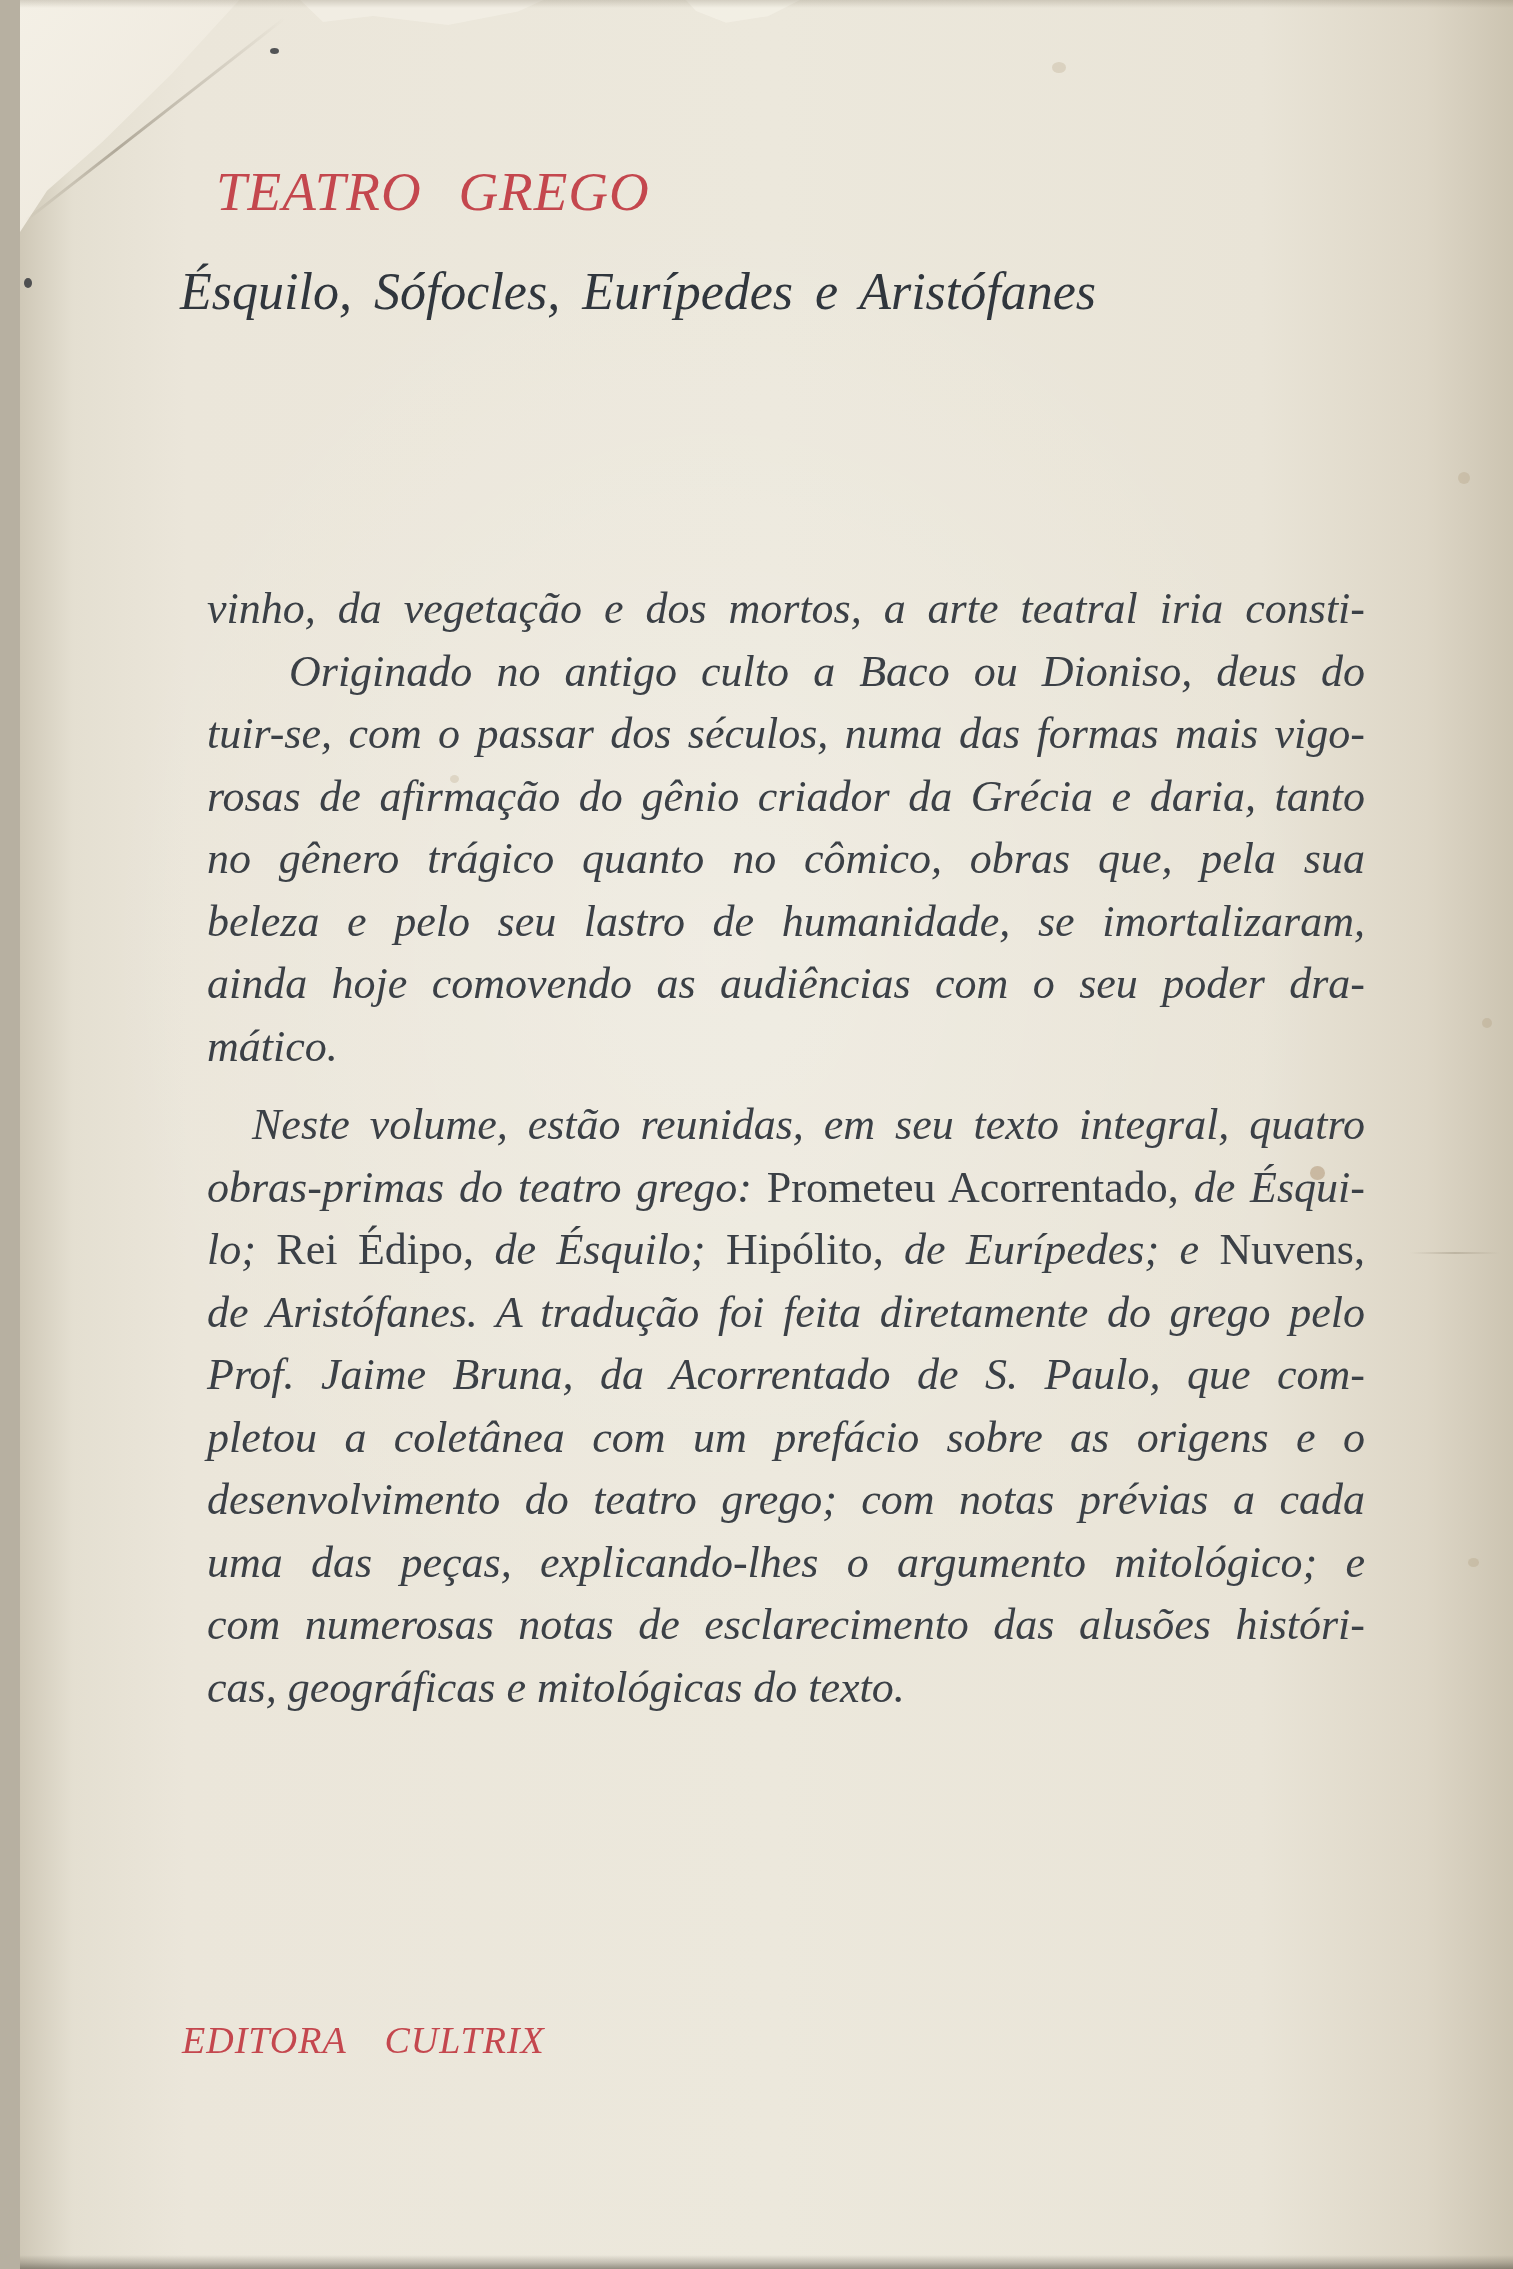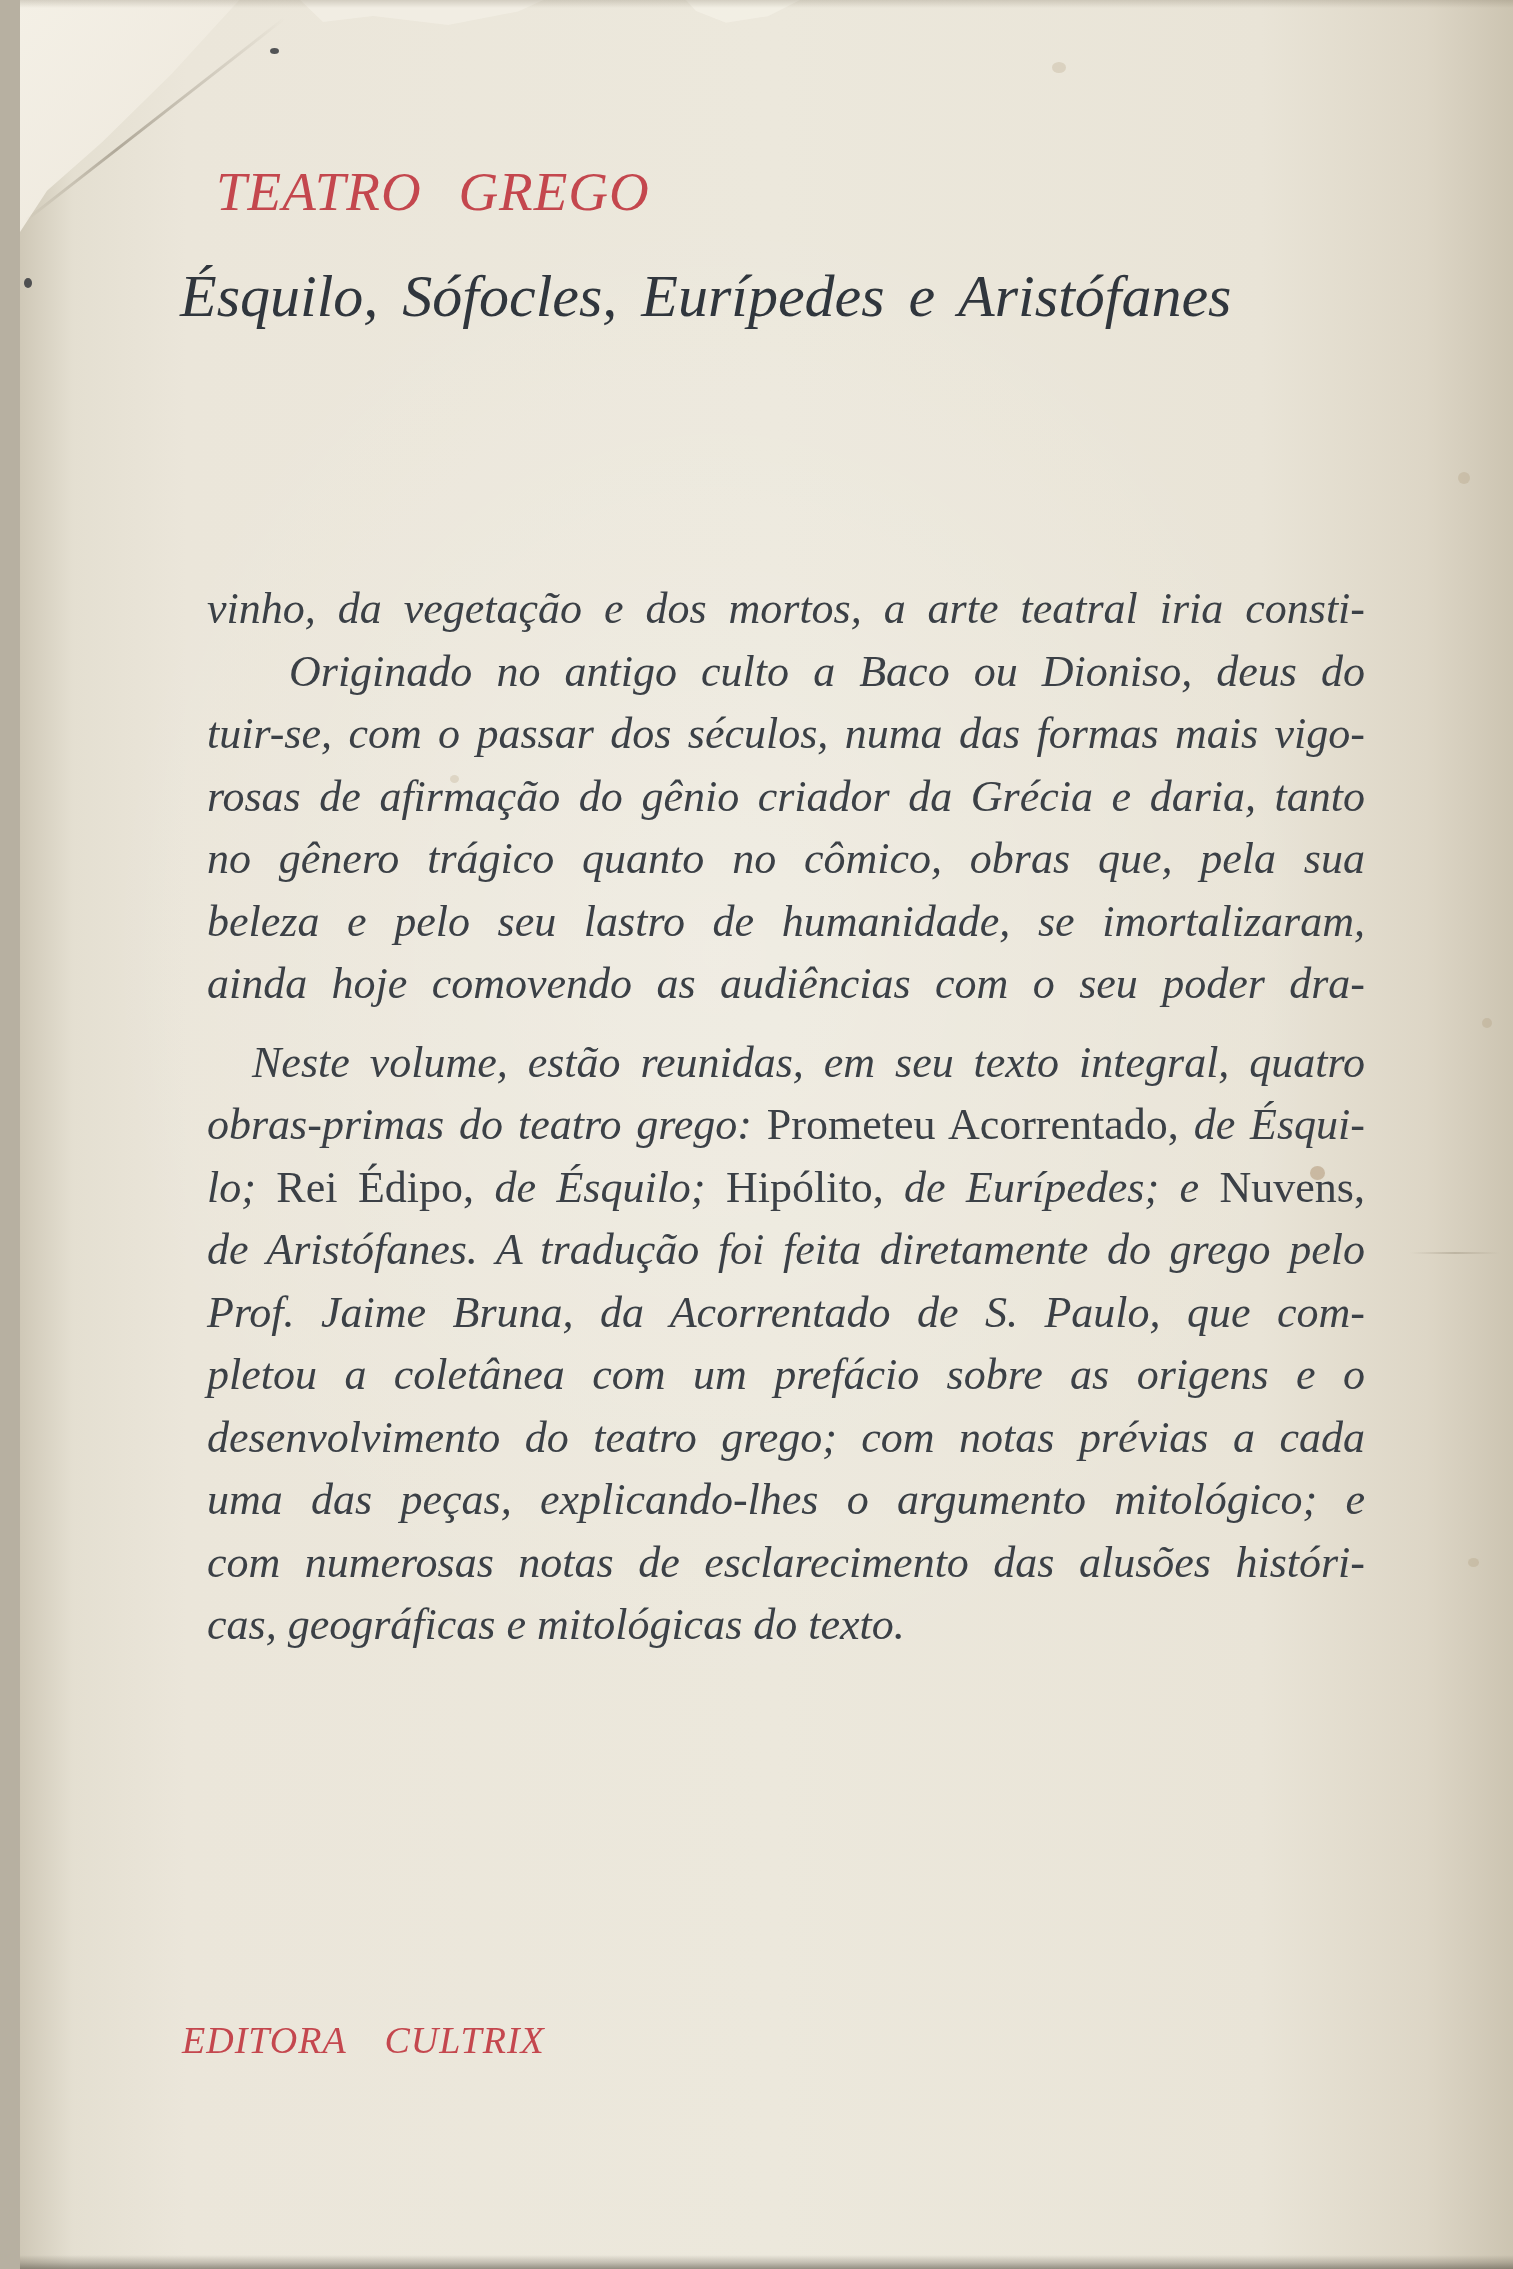--- a/index.html
+++ b/index.html
@@ -32,21 +32,21 @@
   .fleck{position:absolute;border-radius:50%;}
   .fleck.dark{background:rgba(55,58,62,0.85);}
   .fleck.brown{background:rgba(150,112,72,0.35);}
   .fleck.faint{background:rgba(150,120,80,0.18);}
   .scuff{position:absolute;height:2px;background:linear-gradient(90deg,rgba(130,118,96,0) ,rgba(130,118,96,0.30),rgba(130,118,96,0));}
   
   .red{color:#c4474e;}
   #title{position:absolute;left:196px;top:160px;
     font-style:italic;font-size:55px;letter-spacing:1px;word-spacing:22px;white-space:nowrap;}
   #subtitle{position:absolute;left:160px;top:262px;color:#30363d;
-    font-style:italic;font-size:60px;word-spacing:9px;white-space:nowrap;}
+    font-style:italic;font-size:52px;word-spacing:9px;white-space:nowrap;}
   #synopsis{position:absolute;left:187px;top:578px;width:1158px;color:#3b4046;
     font-style:italic;font-size:44px;line-height:62.5px;}
   .paragraph + .paragraph{margin-top:16px;}
   .line{text-align:justify;text-align-last:justify;}
   .line.last{text-align:left;text-align-last:left;}
   .paragraph:nth-child(1) .line.first{text-indent:82px;}
   .paragraph:nth-child(2) .line.first{text-indent:45px;}
   .roman{font-style:normal;}
   #publisher{position:absolute;left:162px;top:2018px;
     font-style:italic;font-size:38px;letter-spacing:1px;word-spacing:28px;white-space:nowrap;}
@@ -77,20 +77,21 @@
 
   <div id="synopsis">
       <div class="paragraph">
         <div class="line"><span>vinho, da vegetação e dos mortos, a arte teatral iria consti-</span></div>
         <div class="line first"><span>Originado no antigo culto a Baco ou Dioniso, deus do</span></div>
         <div class="line"><span>tuir-se, com o passar dos séculos, numa das formas mais vigo-</span></div>
         <div class="line"><span>rosas de afirmação do gênio criador da Grécia e daria, tanto</span></div>
         <div class="line"><span>no gênero trágico quanto no cômico, obras que, pela sua</span></div>
         <div class="line"><span>beleza e pelo seu lastro de humanidade, se imortalizaram,</span></div>
         <div class="line"><span>ainda hoje comovendo as audiências com o seu poder dra-</span></div>
+        <div class="line last"><span>mático.</span></div>
       </div>
       <div class="paragraph">
         <div class="line first"><span>Neste volume, estão reunidas, em seu texto integral, quatro</span></div>
         <div class="line"><span>obras-primas do teatro grego: </span><span class="roman">Prometeu Acorrentado,</span><span> de Ésqui-</span></div>
         <div class="line"><span>lo; </span><span class="roman">Rei Édipo,</span><span> de Ésquilo; </span><span class="roman">Hipólito,</span><span> de Eurípedes; e </span><span class="roman">Nuvens,</span></div>
         <div class="line"><span>de Aristófanes. A tradução foi feita diretamente do grego pelo</span></div>
         <div class="line"><span>Prof. Jaime Bruna, da Acorrentado de S. Paulo, que com-</span></div>
         <div class="line"><span>pletou a coletânea com um prefácio sobre as origens e o</span></div>
         <div class="line"><span>desenvolvimento do teatro grego; com notas prévias a cada</span></div>
         <div class="line"><span>uma das peças, explicando-lhes o argumento mitológico; e</span></div>

